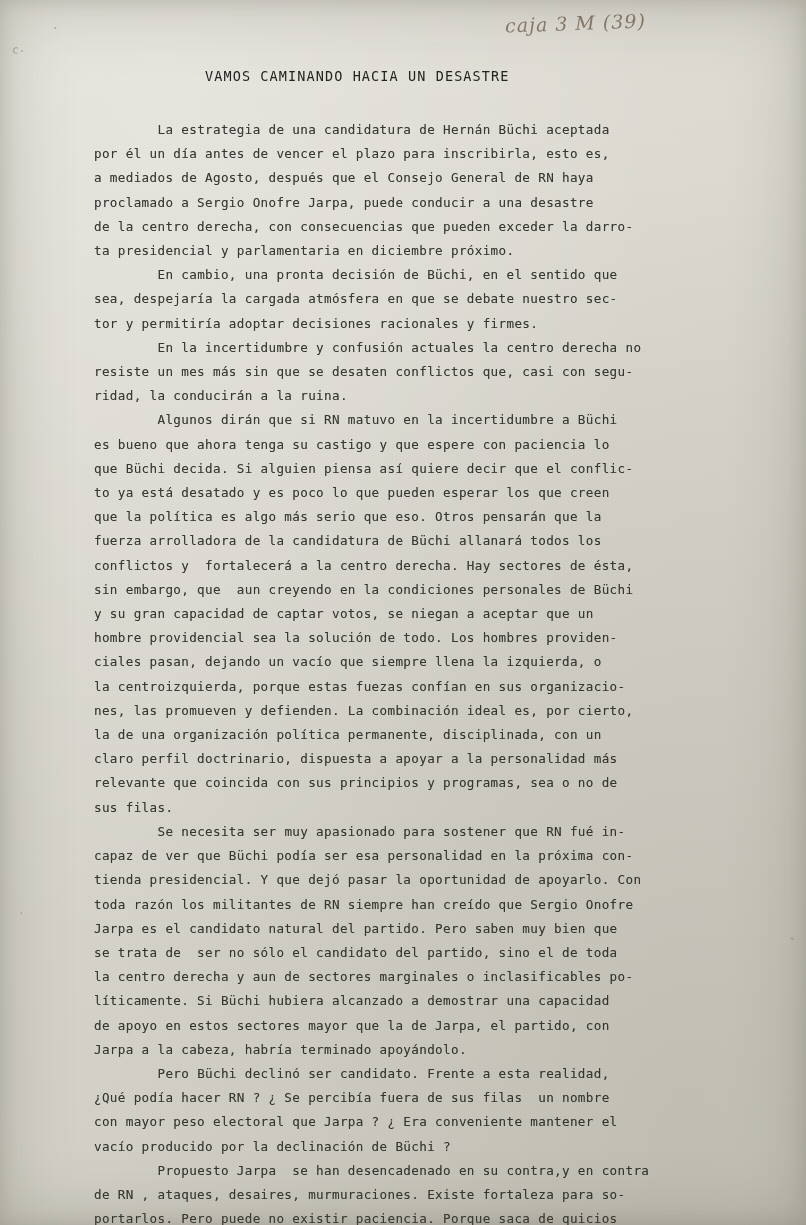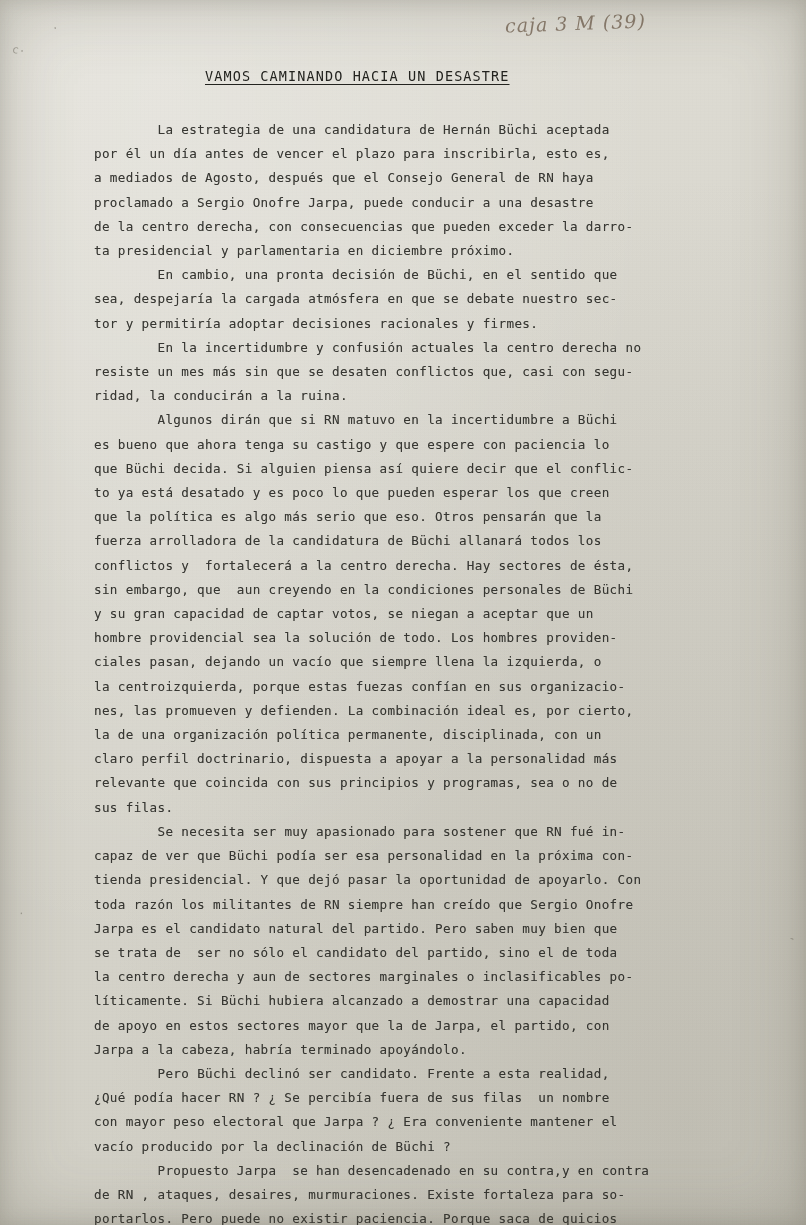--- a/index.html
+++ b/index.html
@@ -60,21 +60,20 @@
   .corner-mark.tl-b { top: 44px; left: 12px; transform: rotate(12deg); }
   .corner-mark.r-a { top: 932px; right: 14px; transform: rotate(75deg); font-size: 14px; }
   .corner-mark.bl-a { top: 905px; left: 18px; transform: rotate(-8deg); font-size: 10px; }
 
   .title {
     position: absolute;
     top: 68px;
     left: 205px;
     font-size: 13.5px;
     letter-spacing: 1.1px;
-    text-decoration: underline;
     text-underline-offset: 3px;
     white-space: pre;
     color: #23231f;
   }
 
   .body-text {
     position: absolute;
     top: 118px;
     left: 94px;
     width: 640px;

